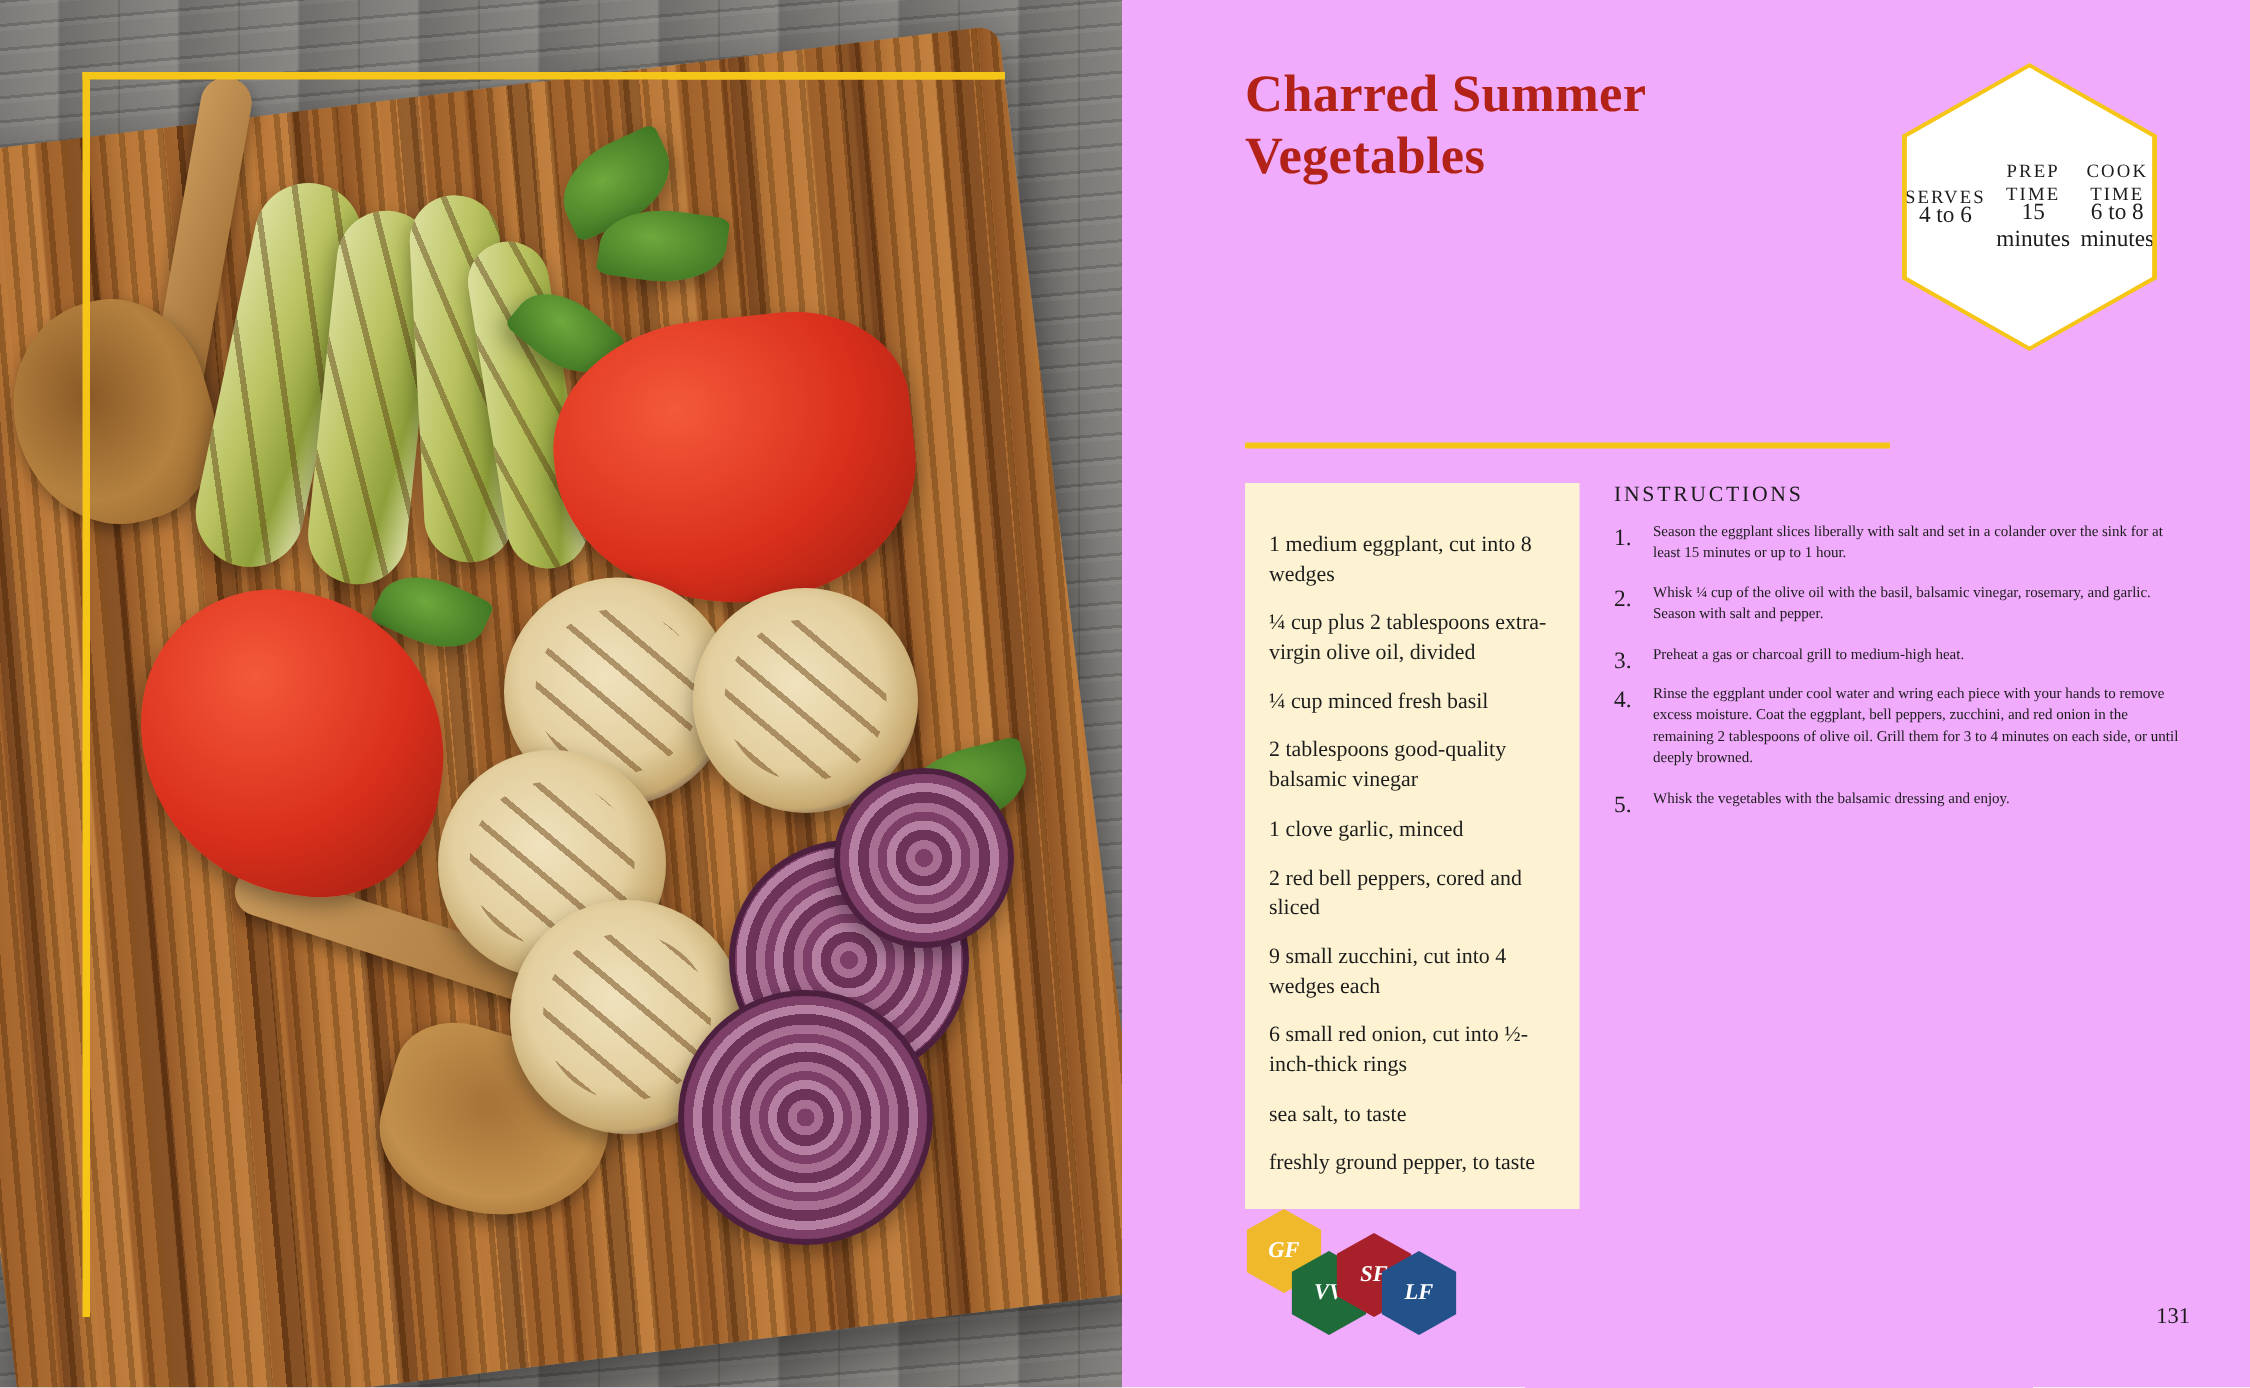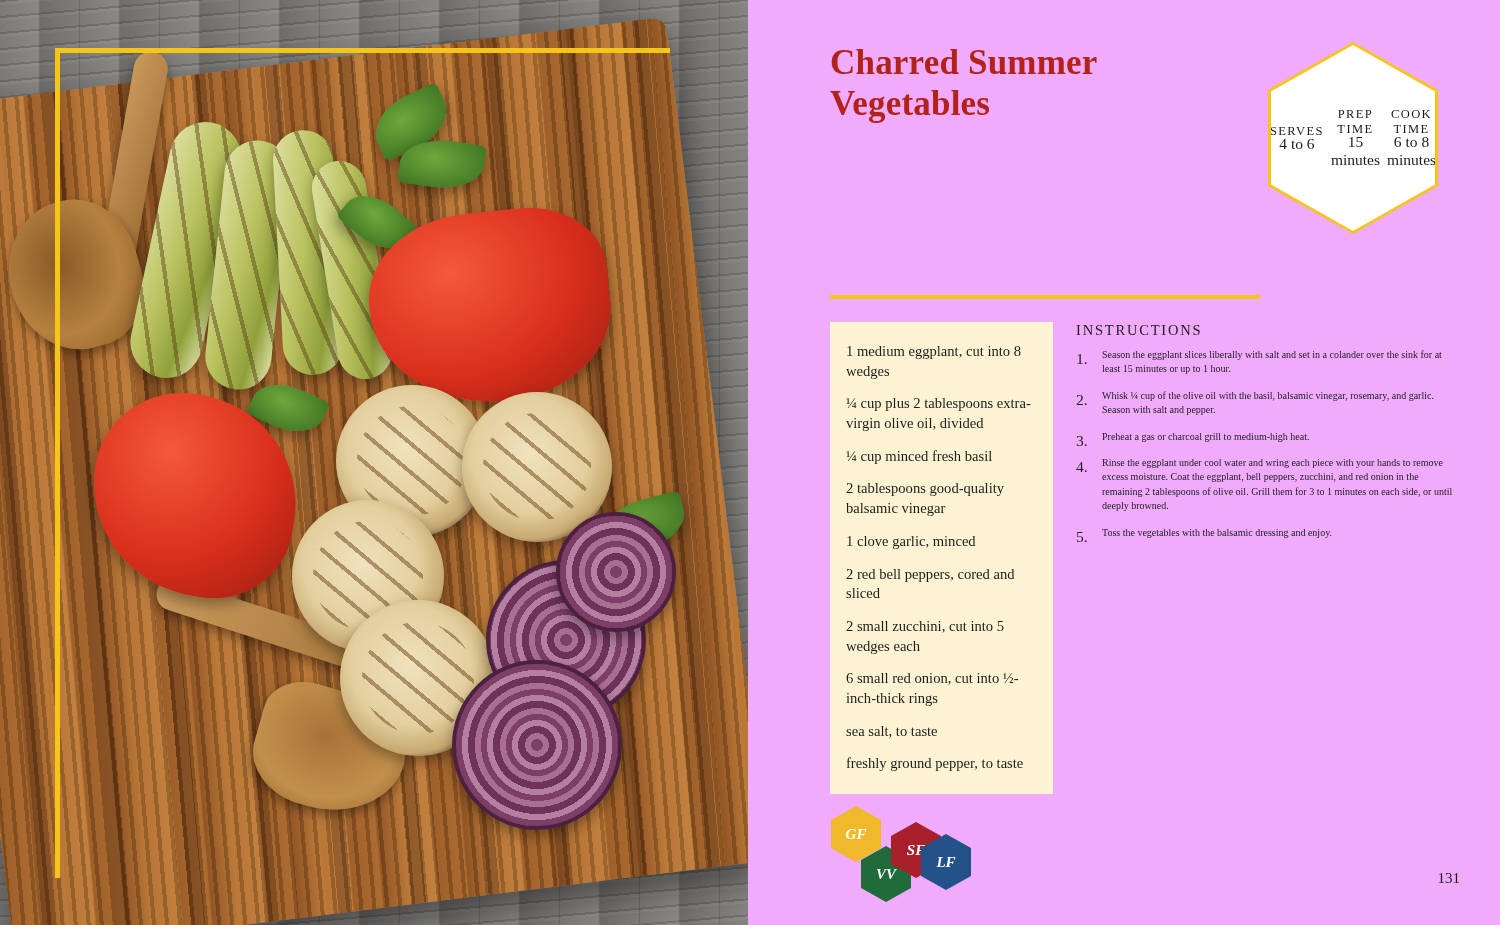--- a/index.html
+++ b/index.html
@@ -211,21 +211,21 @@
     text-transform: uppercase;
   }
   .hex-value { font-size: 15.5px; margin-top: -4px; }
 
   
   .ingredients {
     position: absolute;
     left: 82px; top: 322px;
     width: 223px;
     background: #fdf3d2;
-    padding: 20px 16px 20px 16px;
+    padding: 32px 16px 20px 16px;
   }
   .ingredient {
     font-size: 14.6px;
     line-height: 1.35;
     color: #1c1c1c;
     margin-bottom: 13px;
   }
   .ingredient:last-child { margin-bottom: 0; }
 
   
@@ -270,21 +270,21 @@
     position: absolute;
     width: 50px; height: 56px;
     clip-path: polygon(50% 0%, 100% 25%, 100% 75%, 50% 100%, 0% 75%, 0% 25%);
     display: flex; align-items: center; justify-content: center;
     color: #ffffff;
     font-style: italic;
     font-weight: bold;
     font-size: 15px;
   }
   .tag.gf { left: 0px;  top: 0px;  background: #f0b92b; }
-  .tag.vv { left: 30px; top: 40px; background: #1f6b3a; text-align: right; }
+  .tag.vv { left: 30px; top: 28px; background: #1f6b3a; text-align: right; }
   .tag.sf { left: 60px; top: 16px;  background: #a8202a; }
   .tag.lf { left: 90px; top: 28px; background: #23518a; }
 
   .page-number {
     position: absolute;
     right: 40px; bottom: 38px;
     font-size: 15px;
     color: #1c1c1c;
   }
 </style>
@@ -356,33 +356,33 @@
       </div>
     </div>
 
     <div class="ingredients">
       <div class="ingredient">1 medium eggplant, cut into 8 wedges</div>
       <div class="ingredient">¼ cup plus 2 tablespoons extra-virgin olive oil, divided</div>
       <div class="ingredient">¼ cup minced fresh basil</div>
       <div class="ingredient">2 tablespoons good-quality balsamic vinegar</div>
       <div class="ingredient">1 clove garlic, minced</div>
       <div class="ingredient">2 red bell peppers, cored and sliced</div>
-      <div class="ingredient">2 small zucchini, cut into 5 wedges each</div>
+      <div class="ingredient">9 small zucchini, cut into 4 wedges each</div>
       <div class="ingredient">6 small red onion, cut into ½-inch-thick rings</div>
       <div class="ingredient">sea salt, to taste</div>
       <div class="ingredient">freshly ground pepper, to taste</div>
     </div>
 
     <div class="instr-head">INSTRUCTIONS</div>
     <ol class="instr-list">
       <li>Season the eggplant slices liberally with salt and set in a colander over the sink for at least 15 minutes or up to 1 hour.</li>
       <li>Whisk ¼ cup of the olive oil with the basil, balsamic vinegar, rosemary, and garlic. Season with salt and pepper.</li>
       <li>Preheat a gas or charcoal grill to medium-high heat.</li>
-      <li>Rinse the eggplant under cool water and wring each piece with your hands to remove excess moisture. Coat the eggplant, bell peppers, zucchini, and red onion in the remaining 2 tablespoons of olive oil. Grill them for 3 to 1 minutes on each side, or until deeply browned.</li>
-      <li>Toss the vegetables with the balsamic dressing and enjoy.</li>
+      <li>Rinse the eggplant under cool water and wring each piece with your hands to remove excess moisture. Coat the eggplant, bell peppers, zucchini, and red onion in the remaining 2 tablespoons of olive oil. Grill them for 3 to 4 minutes on each side, or until deeply browned.</li>
+      <li>Whisk the vegetables with the balsamic dressing and enjoy.</li>
     </ol>
 
     <div class="tags">
       <div class="tag gf">GF</div>
       <div class="tag vv">VV</div>
       <div class="tag sf">SF</div>
       <div class="tag lf">LF</div>
     </div>
 
     <div class="page-number">131</div>

